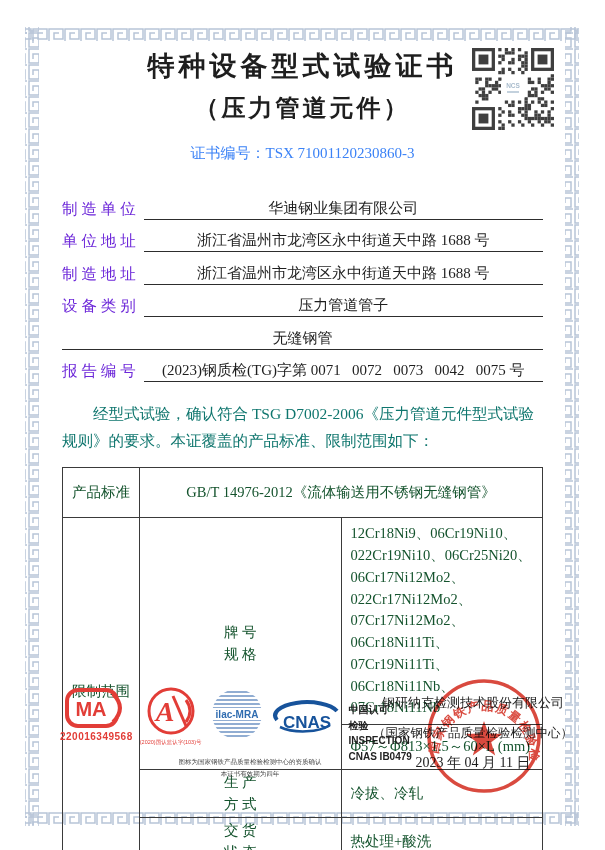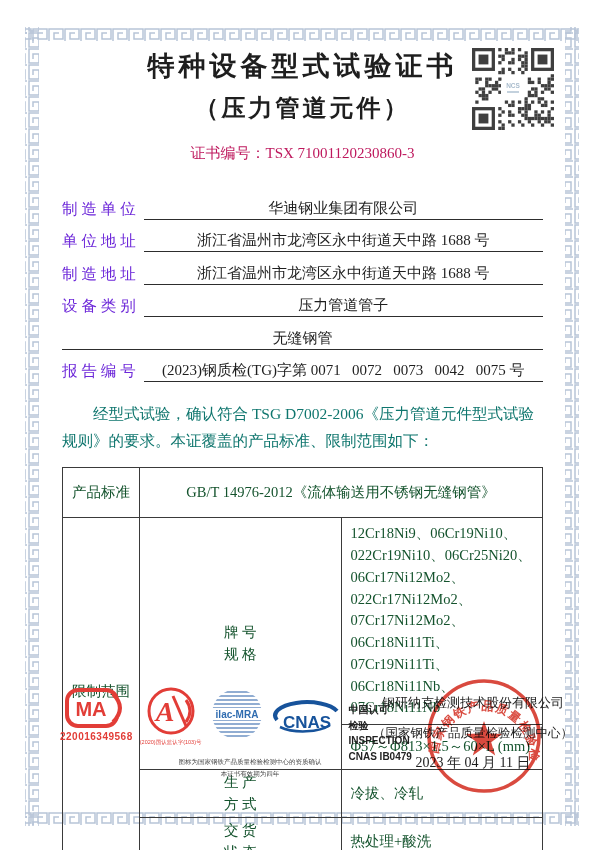--- a/index.html
+++ b/index.html
@@ -7,21 +7,21 @@
     width:605px;height:850px;position:relative;background:#ffffff;
     font-family:"Liberation Serif","DejaVu Serif",serif;color:#242424;
     overflow:hidden;
   }
   .frame-svg{position:absolute;left:0;top:0;z-index:0;}
   .content{position:relative;z-index:1;padding:0 62px;}
 
   
   .title{margin-top:48px;text-align:center;font-size:27px;font-weight:bold;letter-spacing:4px;color:#1e1e1e;}
   .subtitle{margin-top:8px;text-align:center;font-size:24px;font-weight:bold;letter-spacing:3px;color:#1e1e1e;}
-  .cert-line{margin-top:20px;text-align:center;font-size:15px;color:#be185d;}
+  .cert-line{margin-top:20px;text-align:center;font-size:15px;color:#3b82f6;}
   .qr{position:absolute;left:472px;top:48px;z-index:2;}
 
   
   .fields{margin-top:24px;}
   .field-row{display:flex;align-items:flex-end;height:32.5px;}
   .field-label{font-size:15.5px;white-space:pre;padding-right:8px;color:#6d28d9;}
   .field-line{flex:1;border-bottom:1.3px solid #2d2d2d;text-align:center;font-size:15px;white-space:pre;padding-bottom:1px;color:#1e1e1e;}
 
   
   .statement{margin:18px 0 0 0;text-indent:2em;font-size:15.5px;line-height:1.75;color:#0f766e;}

